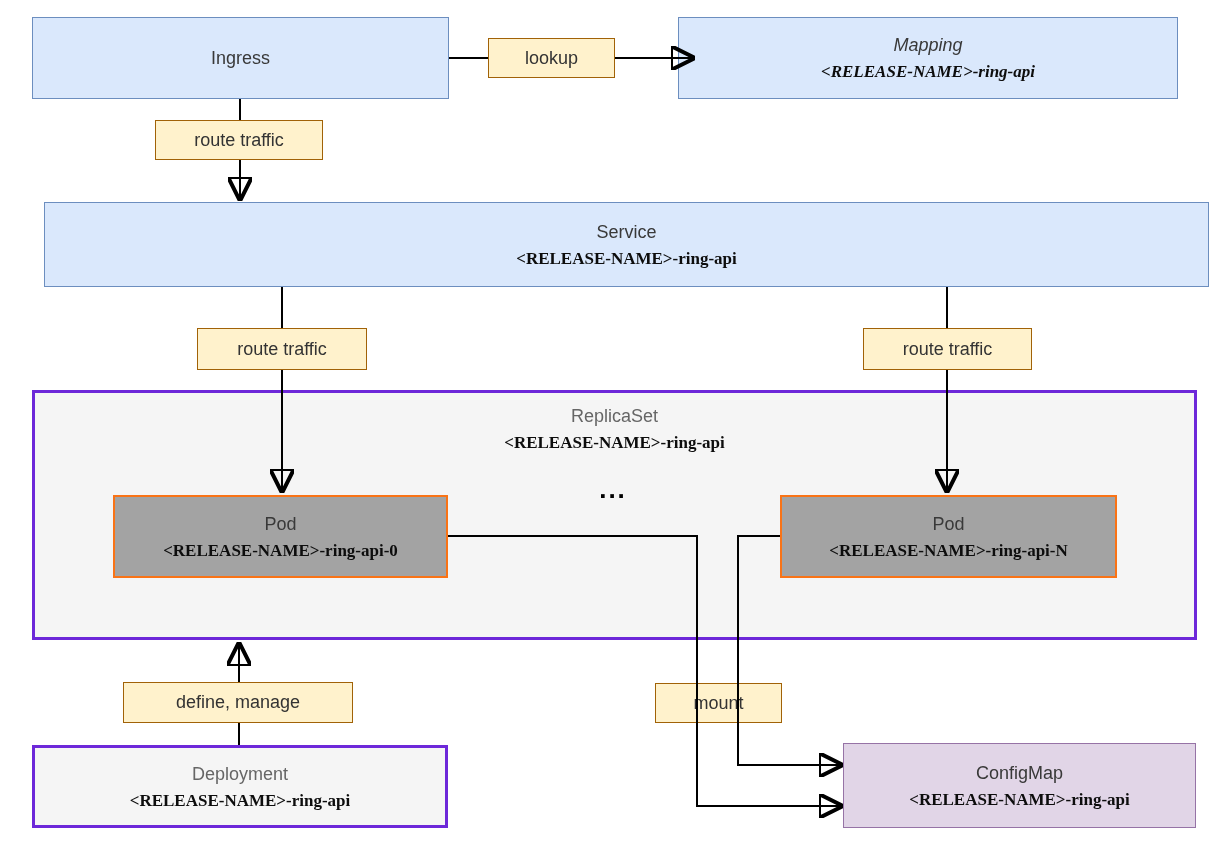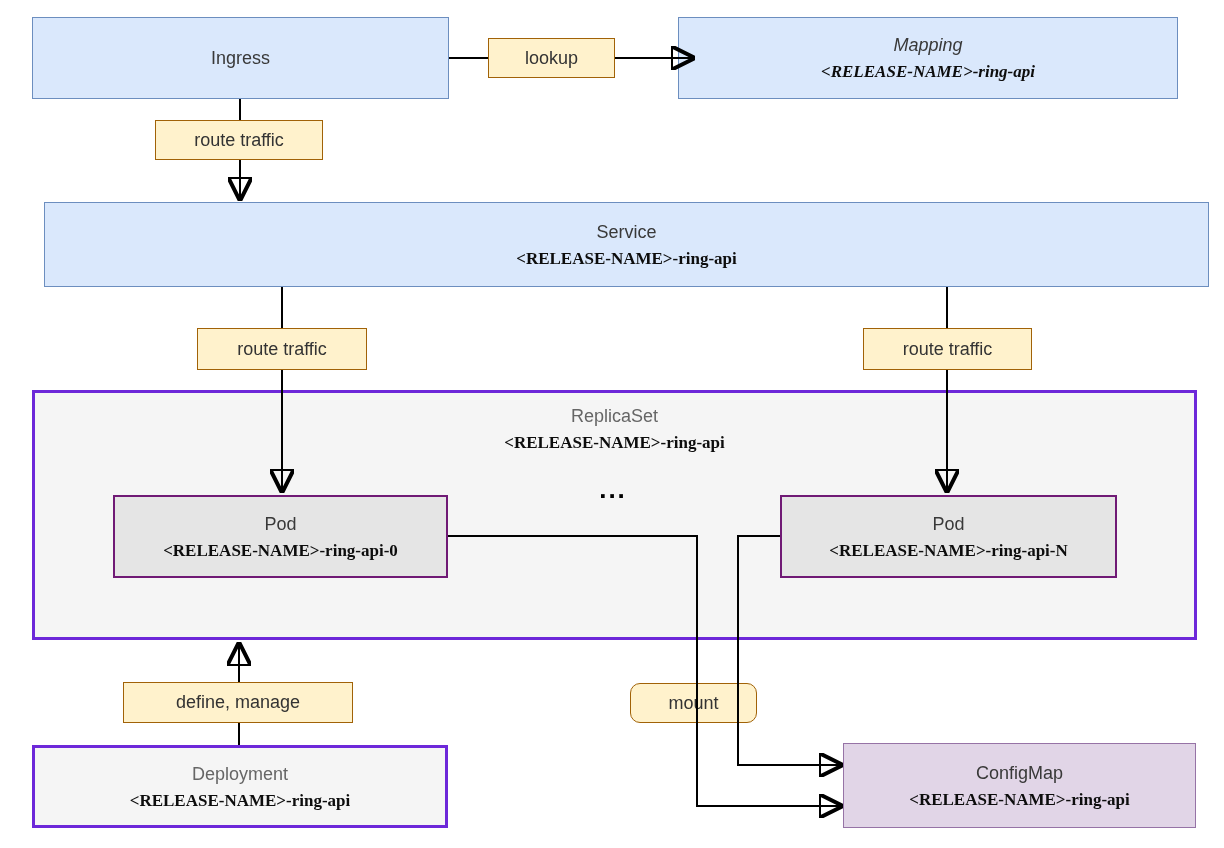--- a/index.html
+++ b/index.html
@@ -29,21 +29,21 @@
   }
   .node .s {
     font-family: "Liberation Serif", serif;
     font-weight: 700;
     font-size: 17px;
     line-height: 25px;
     color: #0d0d0d;
     white-space: nowrap;
   }
   .blue   { background: #dae8fc; border: 1px solid #6c8ebf; }
-  .orange { background: #e5e5e5; border: 2px solid #701a75; }
+  .orange { background: #a3a3a3; border: 2px solid #f97316; }
   .grayc  { background: #f5f5f5; border: 3px solid #6d28d9; }
   .purple { background: #e1d5e7; border: 1px solid #9673a6; }
   .grayc .t { color: #666666; }
 
   #node-ingress    { left: 32px;  top: 17px;  width: 417px; height: 82px; }
   #node-mapping    { left: 678px; top: 17px;  width: 500px; height: 82px; font-style: italic; }
   #node-service    { left: 44px;  top: 202px; width: 1165px; height: 85px; }
   #node-replicaset { left: 32px;  top: 390px; width: 1165px; height: 250px;
                      justify-content: flex-start; padding-top: 10px; }
   #node-pod0       { left: 113px; top: 495px; width: 335px; height: 83px; }
@@ -61,21 +61,21 @@
     font-size: 18px;
     color: #333333;
     white-space: nowrap;
     z-index: 3;
   }
   #label-lookup        { left: 488px; top: 38px;  width: 127px; height: 40px; }
   #label-route-1       { left: 155px; top: 120px; width: 168px; height: 40px; }
   #label-route-2       { left: 197px; top: 328px; width: 170px; height: 42px; }
   #label-route-3       { left: 863px; top: 328px; width: 169px; height: 42px; }
   #label-define-manage { left: 123px; top: 682px; width: 230px; height: 41px; }
-  #label-mount         { left: 630px; top: 683px; width: 127px; height: 40px; border-radius: 10px; }
+  #label-mount         { left: 655px; top: 683px; width: 127px; height: 40px; }
 
   .edges {
     position: absolute;
     left: 0; top: 0;
     width: 1224px; height: 848px;
     pointer-events: none;
   }
   #edges-under { z-index: 2; }
   #edges-over  { z-index: 4; }
   .edges path {

